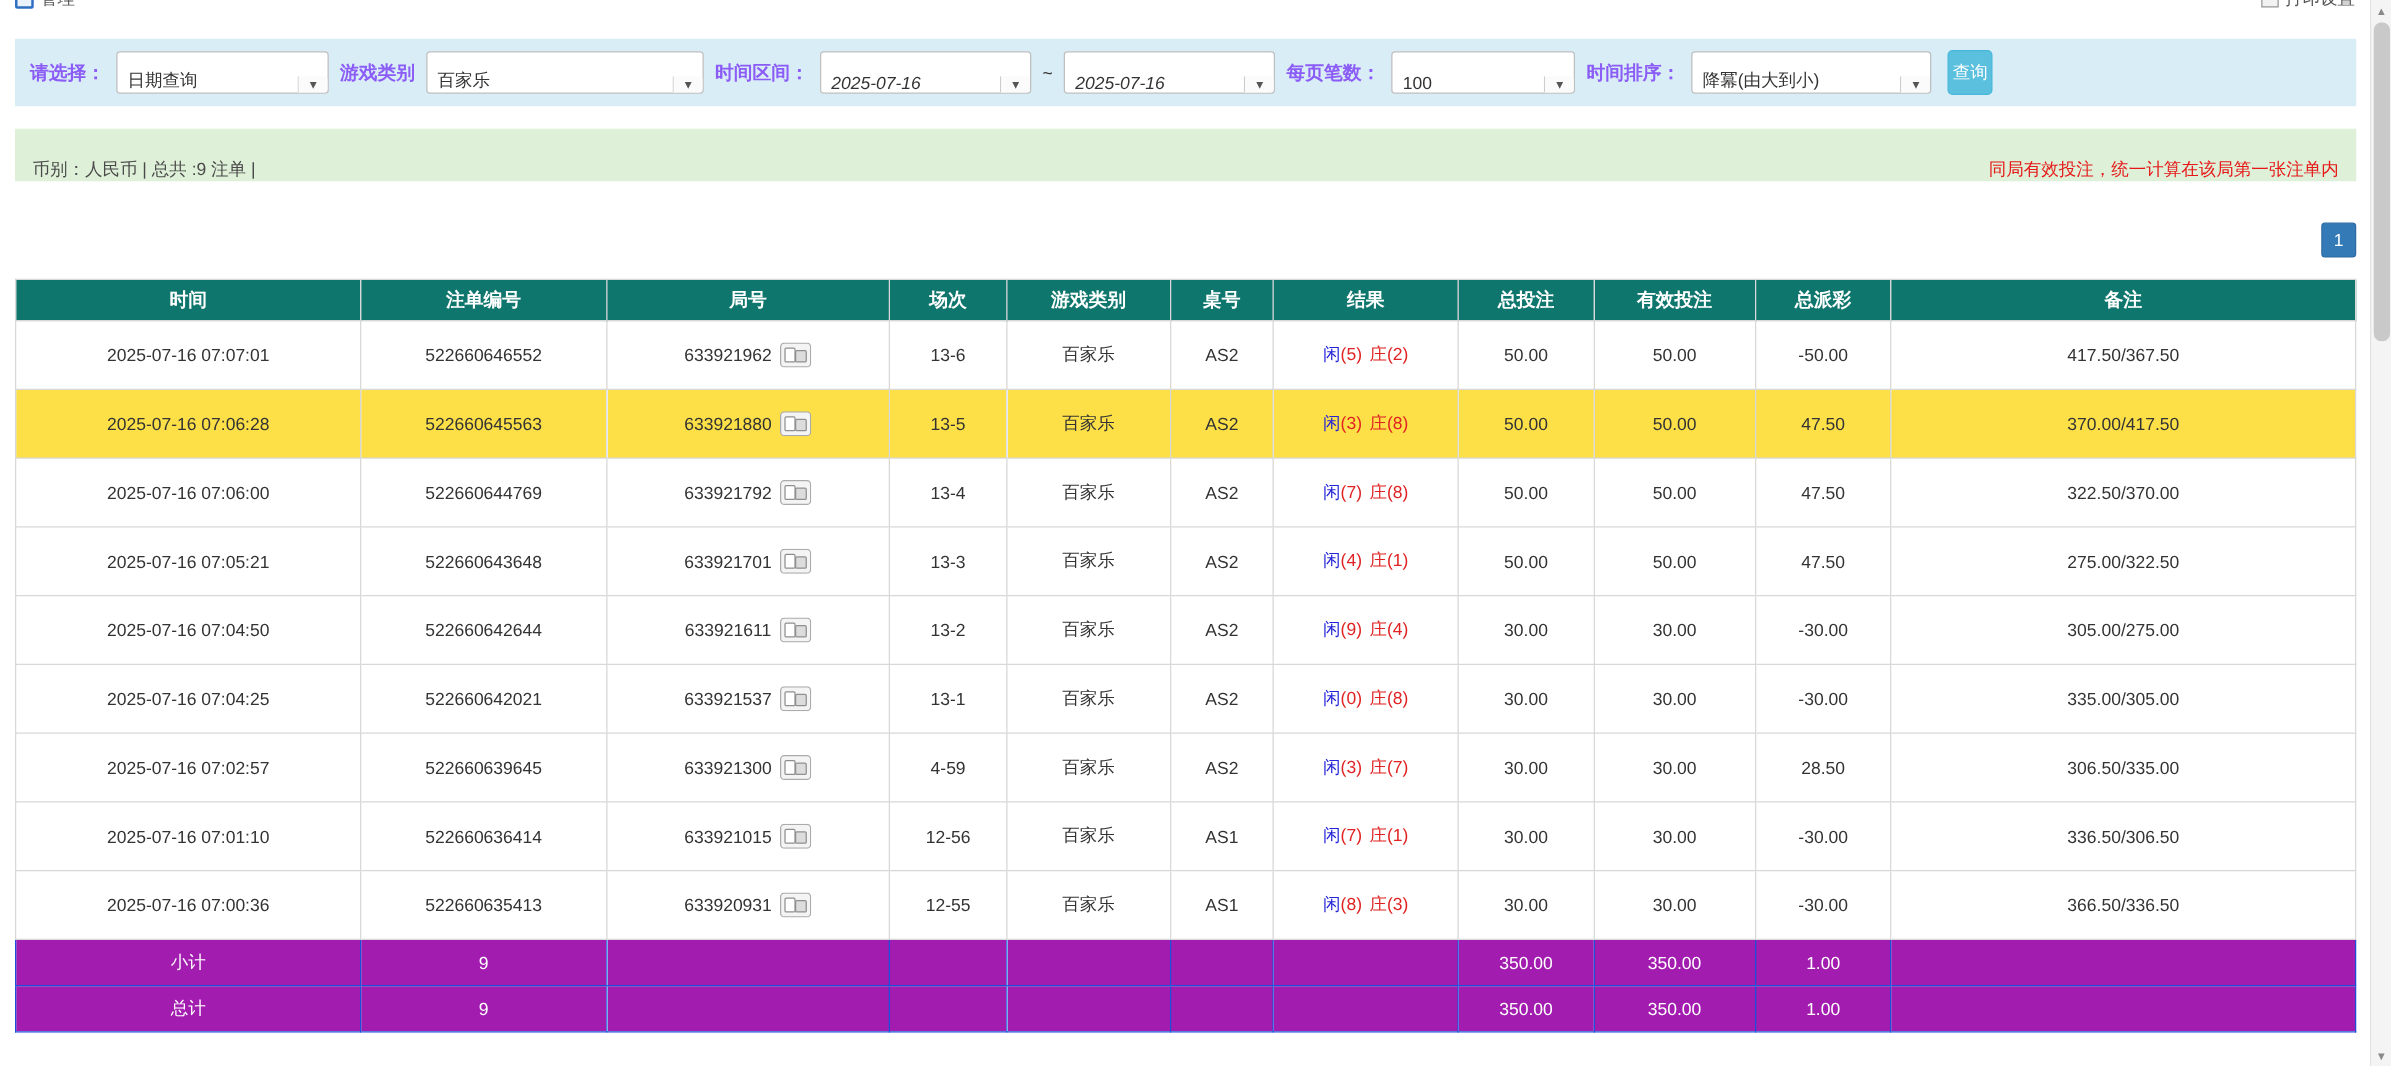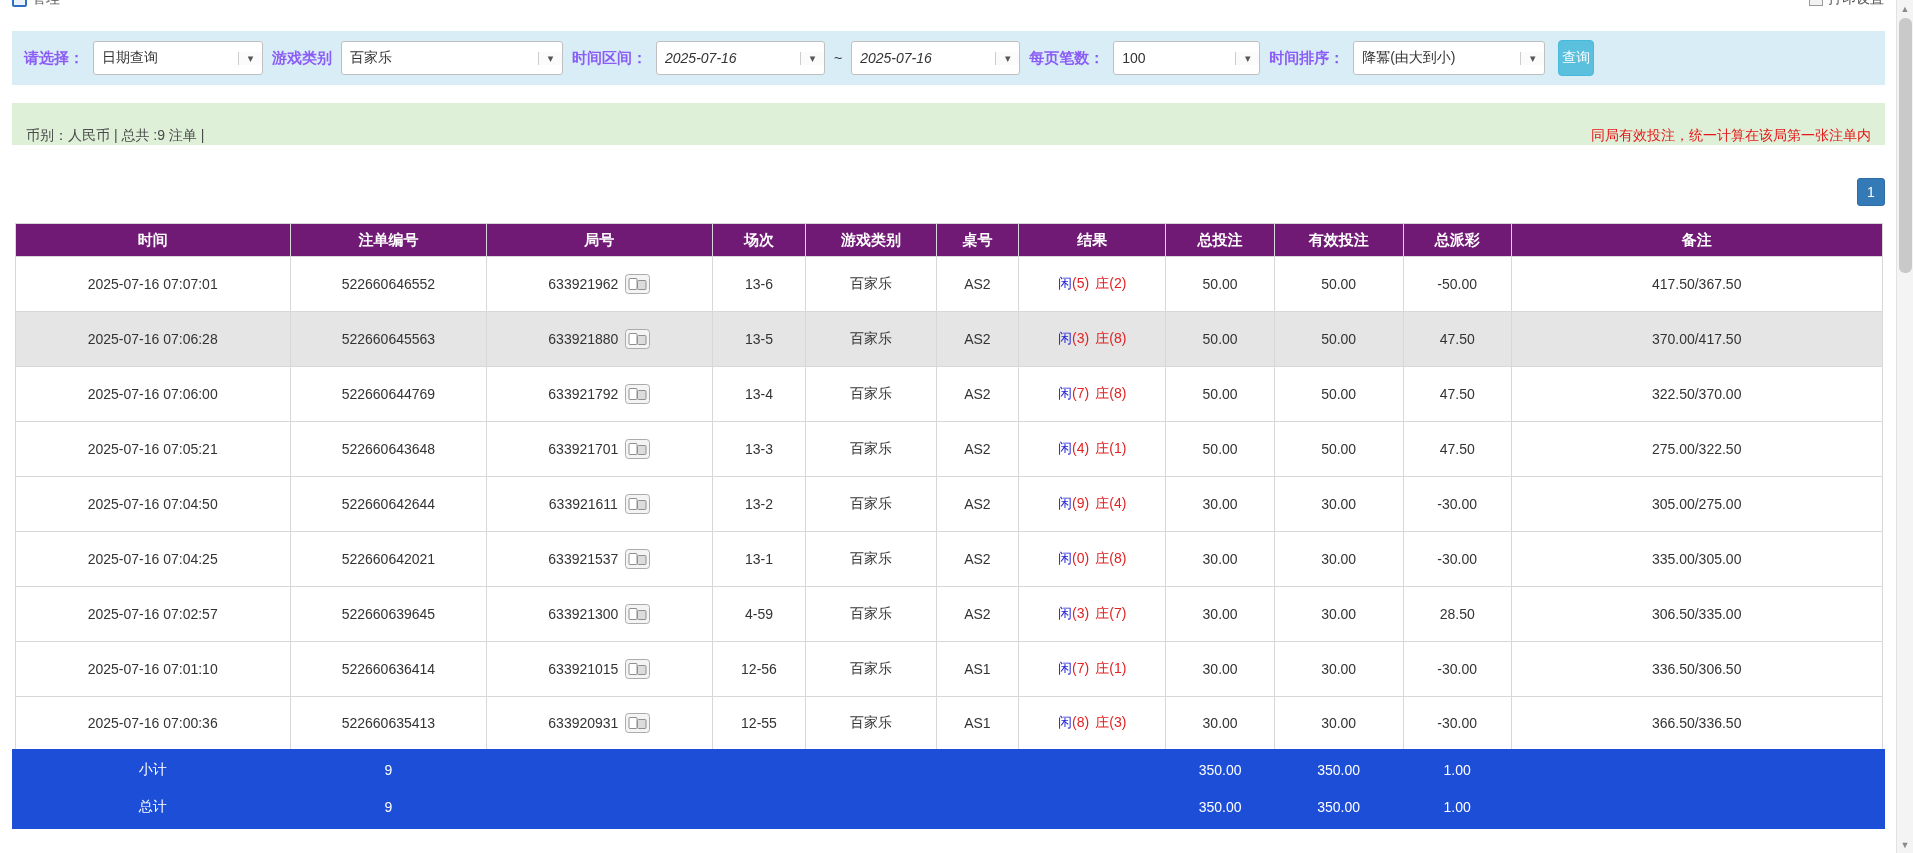--- a/index.html
+++ b/index.html
@@ -26,21 +26,21 @@
 
   
   .filter-bar {
     margin-top: 21px; height: 54px;
     background: #d9edf7;
     display: flex; align-items: center;
     padding: 0 12px; gap: 9px;
   }
   .flabel { font-weight: bold; color: #8b5cf6; font-size: 15px; white-space: nowrap; }
   .combo {
-    display: flex; align-items: center; height: 34px;
+    display: flex; align-items: flex-end; height: 34px;
     background: #fff; border: 1px solid #bfbfbf; border-radius: 3px;
   }
   .combo-value { flex: 1; display: flex; align-items: center; padding: 0 8px; font-size: 14px; color: #333; white-space: nowrap; overflow: hidden; }
   .combo-caret { width: 24px; border-left: 1px solid #ccc; display: flex; align-items: center; justify-content: center;
     color: #555; font-size: 11px; background: #fbfbfb; border-radius: 0 3px 3px 0; cursor: pointer; }
   .w170 { width: 170px; } .w222 { width: 222px; } .w185 { width: 169px; font-style: italic; } .w125 { width: 147px; } .w192 { width: 192px; }
   .tilde { font-size: 14px; color: #333; }
   .query-btn {
     background: #5bc0de; border: 1px solid #46b8da; color: #fff;
     font-size: 14px; padding: 8px 3px; border-radius: 4px; cursor: pointer; margin-left: 4px;
@@ -58,30 +58,30 @@
   
   .pagination { margin-top: 33px; display: flex; justify-content: flex-end; }
   .page-btn {
     min-width: 28px; height: 28px; background: #337ab7; border: 1px solid #2e6da4;
     color: #fff; font-size: 14px; border-radius: 3px; cursor: pointer; font-family: inherit;
   }
 
   
   table.records { margin-top: 17px; width: 100%; border-collapse: collapse; table-layout: fixed; }
   table.records th {
-    background: #701a75; color: #fff; font-size: 15px; font-weight: bold;
+    background: #0f766e; color: #fff; font-size: 15px; font-weight: bold;
     height: 33px; border: 1px solid #d8d8d8; padding: 0; text-align: center;
   }
   table.records td {
     height: 55px; text-align: center; font-size: 14px; color: #333;
     border: 1px solid #d8d8d8; background: #fff; padding: 0 4px;
     overflow: hidden; white-space: nowrap;
   }
-  tr.hl td { background: #e5e5e5; }
-  tr.footer td { background: #1d4ed8; color: #fff; height: 37px; border: 6px solid #1d4ed8; }
+  tr.hl td { background: #fde047; }
+  tr.footer td { background: #a21caf; color: #fff; height: 37px; border: 1px solid #1d4ed8; }
   .bet-link { color: #337ab7; cursor: pointer; }
   .neg { color: #e02222; }
   .res-blue { color: #2424d8; }
   .res-red { color: #e02222; }
   .res-banker { margin-left: 6px; }
   .round-num { vertical-align: middle; margin-right: 7px; }
   .round-icon { display: inline-block; vertical-align: middle; cursor: pointer; line-height: 0; }
 
   
   .scrollbar { position: absolute; top: 0; right: 0; width: 17px; height: 853px; background: #f4f4f4; border-left: 1px solid #e2e2e2; }

